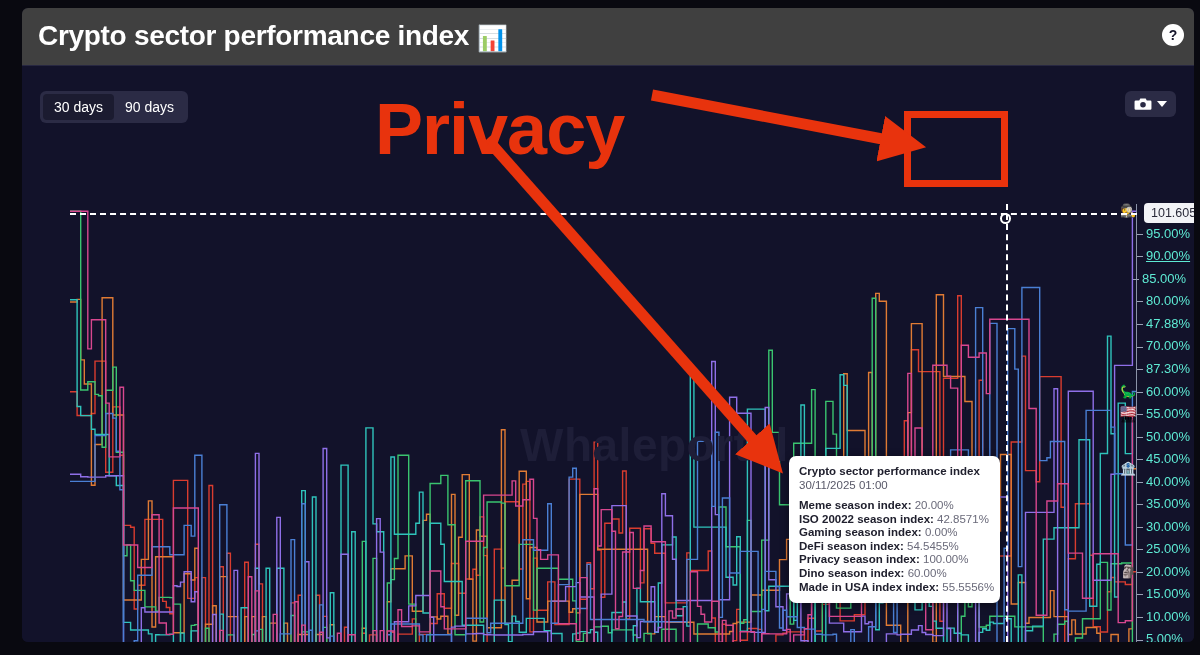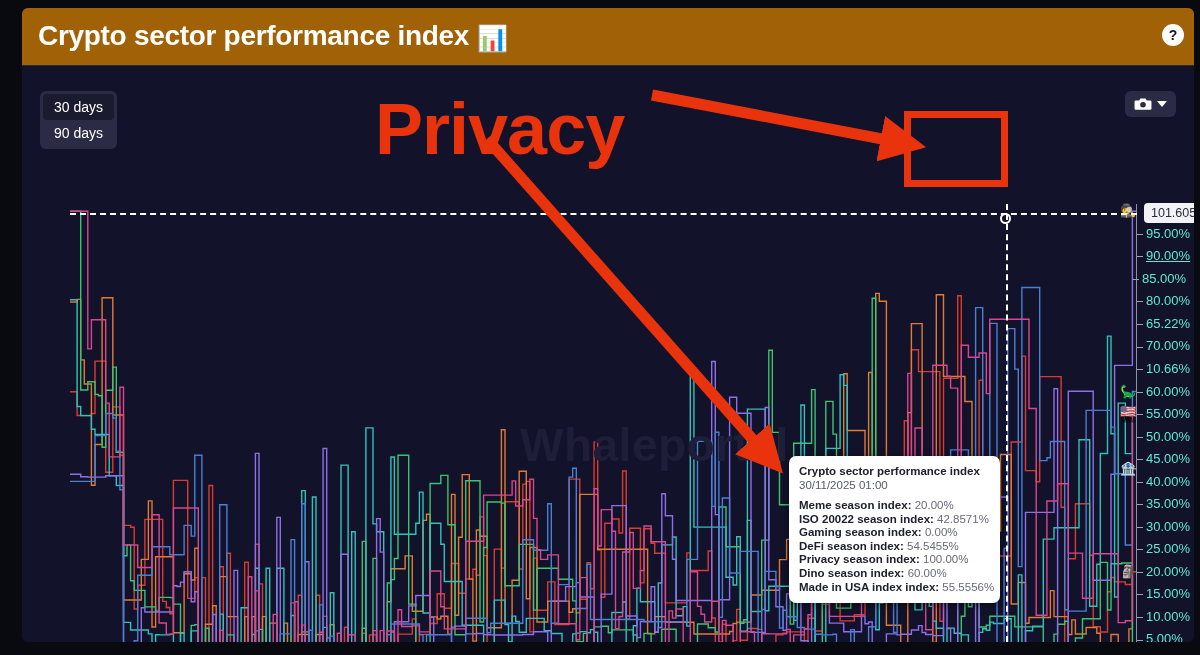--- a/index.html
+++ b/index.html
@@ -20,21 +20,21 @@
     position: absolute;
     left: 22px; top: 8px;
     width: 1172px; height: 634px;
     background: #141428;
     border-radius: 6px;
     overflow: hidden;
   }
   .panel-header {
     position: relative;
     height: 58px;
-    background: #a16207;
+    background: #404040;
     border-bottom: 1px solid #272741;
   }
   .panel-title {
     position: absolute;
     left: 16px; top: 12px;
     font-size: 28px;
     font-weight: bold;
     color: #ffffff;
     letter-spacing: -0.3px;
     white-space: nowrap;
@@ -69,21 +69,20 @@
 
   
   .range-toggle {
     position: absolute;
     left: 18px; top: 25px;
     display: flex;
     background: #2b2b45;
     border-radius: 6px;
     padding: 3px;
     z-index: 40;
-    flex-direction: column;
   }
   .range-btn {
     padding: 5px 11px;
     font-size: 14px;
     color: #ffffff;
     border-radius: 4px;
     cursor: pointer;
     white-space: nowrap;
   }
   .range-btn.active { background: #1b1b30; }
@@ -312,23 +311,23 @@
           <div class="y-tick" style="left: 1115px; top: 522.385px;"><span class="dash"></span><span>15.00%</span></div>
           <div class="y-tick" style="left: 1115px; top: 499.847px;"><span class="dash"></span><span>20.00%</span></div>
           <div class="y-tick" style="left: 1115px; top: 477.309px;"><span class="dash"></span><span>25.00%</span></div>
           <div class="y-tick" style="left: 1115px; top: 454.77px;"><span class="dash"></span><span>30.00%</span></div>
           <div class="y-tick" style="left: 1115px; top: 432.232px;"><span class="dash"></span><span>35.00%</span></div>
           <div class="y-tick" style="left: 1115px; top: 409.694px;"><span class="dash"></span><span>40.00%</span></div>
           <div class="y-tick" style="left: 1115px; top: 387.156px;"><span class="dash"></span><span>45.00%</span></div>
           <div class="y-tick" style="left: 1115px; top: 364.617px;"><span class="dash"></span><span>50.00%</span></div>
           <div class="y-tick" style="left: 1115px; top: 342.079px;"><span class="dash"></span><span>55.00%</span></div>
           <div class="y-tick" style="left: 1115px; top: 319.541px;"><span class="dash"></span><span>60.00%</span></div>
-          <div class="y-tick" style="left: 1115px; top: 297.003px;"><span class="dash"></span><span>10.66%</span></div>
+          <div class="y-tick" style="left: 1115px; top: 297.003px;"><span class="dash"></span><span>87.30%</span></div>
           <div class="y-tick" style="left: 1115px; top: 274.464px;"><span class="dash"></span><span>70.00%</span></div>
-          <div class="y-tick" style="left: 1115px; top: 251.926px;"><span class="dash"></span><span>65.22%</span></div>
+          <div class="y-tick" style="left: 1115px; top: 251.926px;"><span class="dash"></span><span>47.88%</span></div>
           <div class="y-tick" style="left: 1115px; top: 229.388px;"><span class="dash"></span><span>80.00%</span></div>
           <div class="y-tick" style="left: 1111px; top: 206.85px;"><span class="dash"></span><span>85.00%</span></div>
           <div class="y-tick" style="left: 1115px; top: 184.311px; text-decoration: underline;"><span class="dash"></span><span>90.00%</span></div>
           <div class="y-tick" style="left: 1115px; top: 161.773px;"><span class="dash"></span><span>95.00%</span></div>
         </div>
 
       <div id="x-ticks"></div>
 
       <div id="end-markers">
           <div class="end-emoji" style="left: 1098px; top: 498.847px;">🗿</div>

